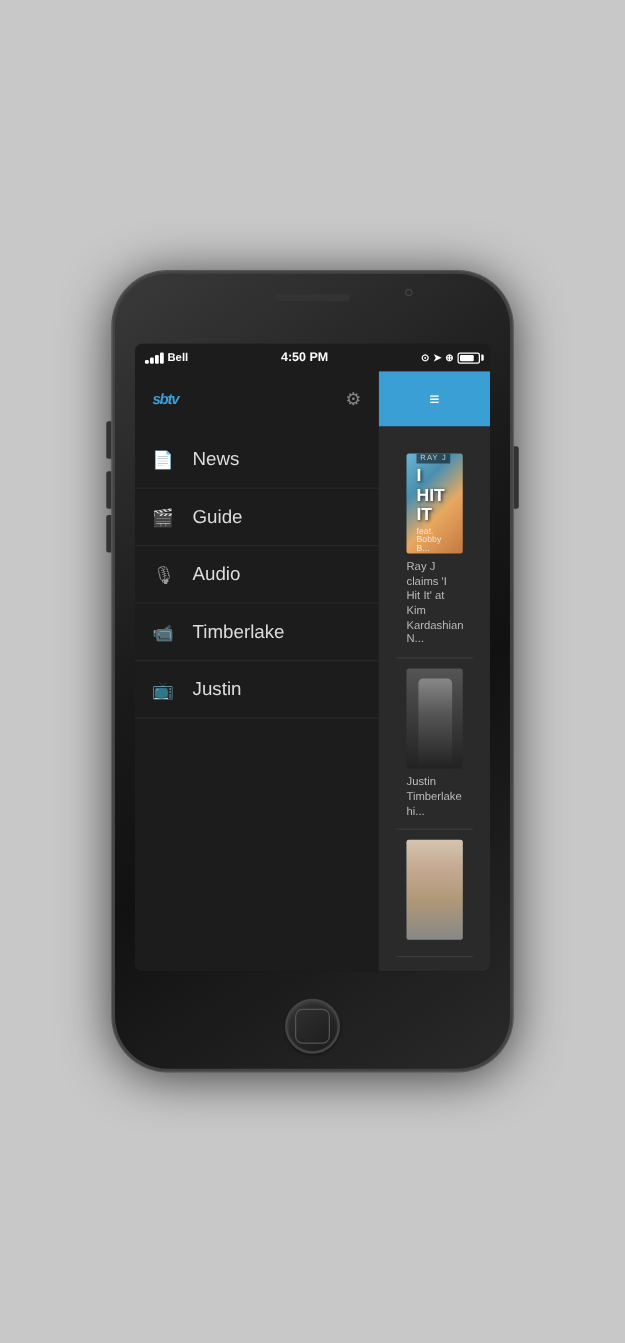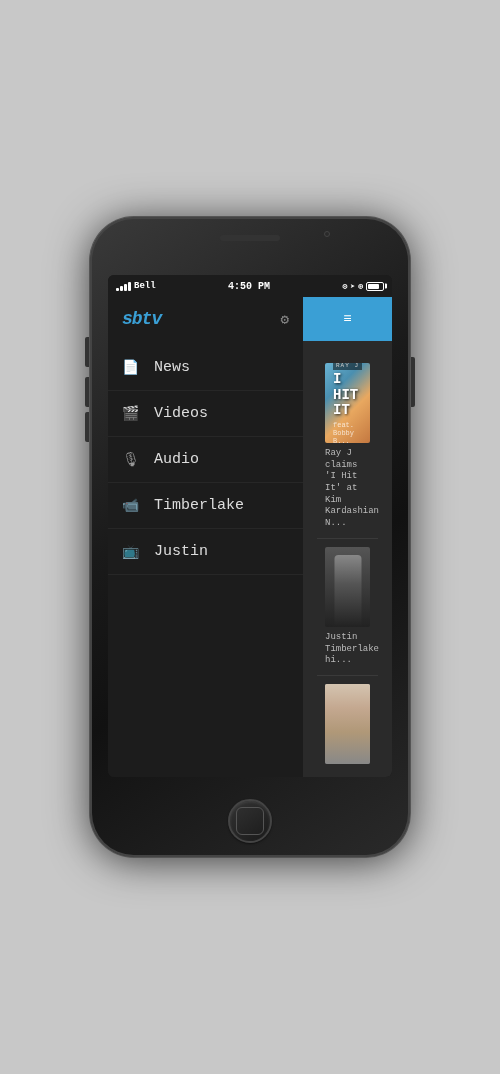--- a/index.html
+++ b/index.html
@@ -49,21 +49,20 @@
 
     .phone-screen-area {
       position: absolute;
       top: 58px;
       left: 18px;
       right: 18px;
       bottom: 80px;
       background: #1c1c1c;
       border-radius: 6px;
       overflow: hidden;
-      font-family: Liberation Mono, monospace;
     }
 
     
     .status-bar {
       background: #1c1c1c;
       height: 22px;
       display: flex;
       align-items: center;
       justify-content: space-between;
       padding: 0 8px;
@@ -141,21 +140,21 @@
 
     .sidebar-header {
       padding: 10px 14px;
       display: flex;
       align-items: center;
       justify-content: space-between;
       height: 44px;
     }
 
     .sbtv-logo {
-      font-size: 18px;
+      font-size: 12px;
       font-weight: 900;
       color: #3a9fd5;
       letter-spacing: -1px;
       font-style: italic;
       text-align: right;
     }
 
     .gear-icon-wrap {
       color: #888;
       font-size: 14px;
@@ -399,21 +398,21 @@
           <div class="gear-icon-wrap">⚙</div>
         </div>
 
         <nav class="nav-items">
           <div class="nav-item">
             <span class="nav-icon">📄</span>
             <span class="nav-label">News</span>
           </div>
           <div class="nav-item">
             <span class="nav-icon">🎬</span>
-            <span class="nav-label">Videos</span>
+            <span class="nav-label">Guide</span>
           </div>
           <div class="nav-item">
             <span class="nav-icon">🎙</span>
             <span class="nav-label">Audio</span>
           </div>
           <div class="nav-item">
             <span class="nav-icon">📹</span>
             <span class="nav-label">Timberlake</span>
           </div>
           <div class="nav-item">

